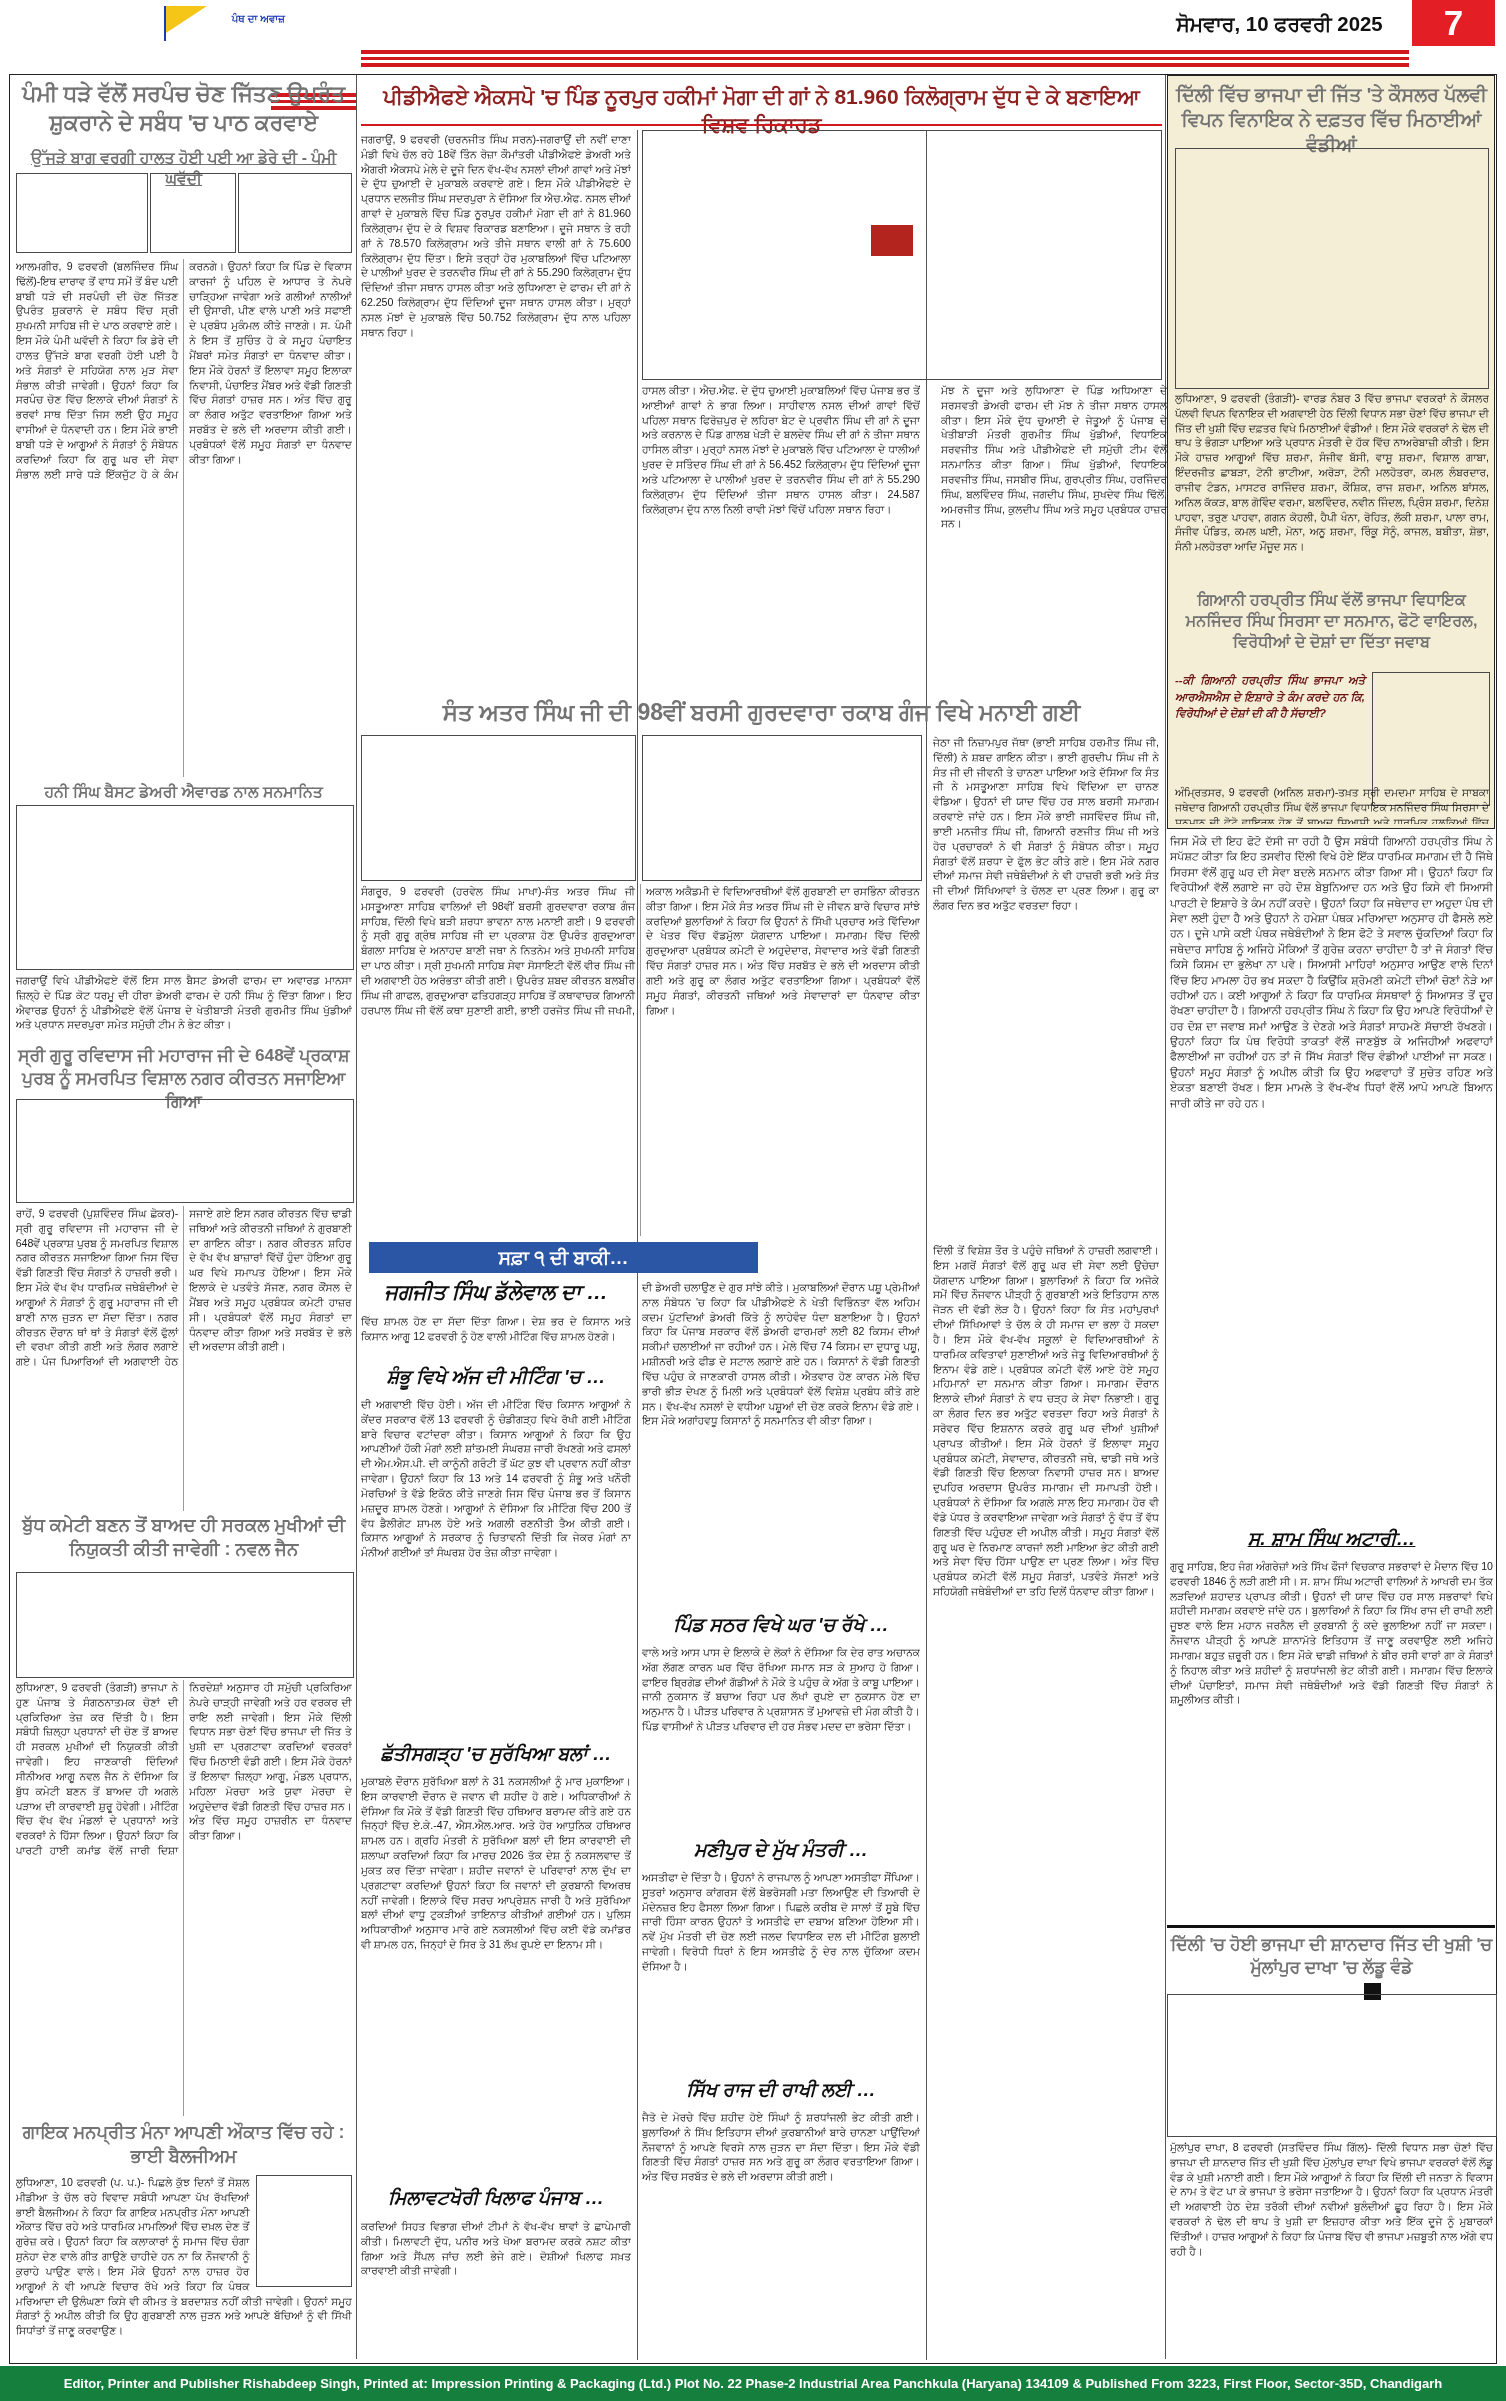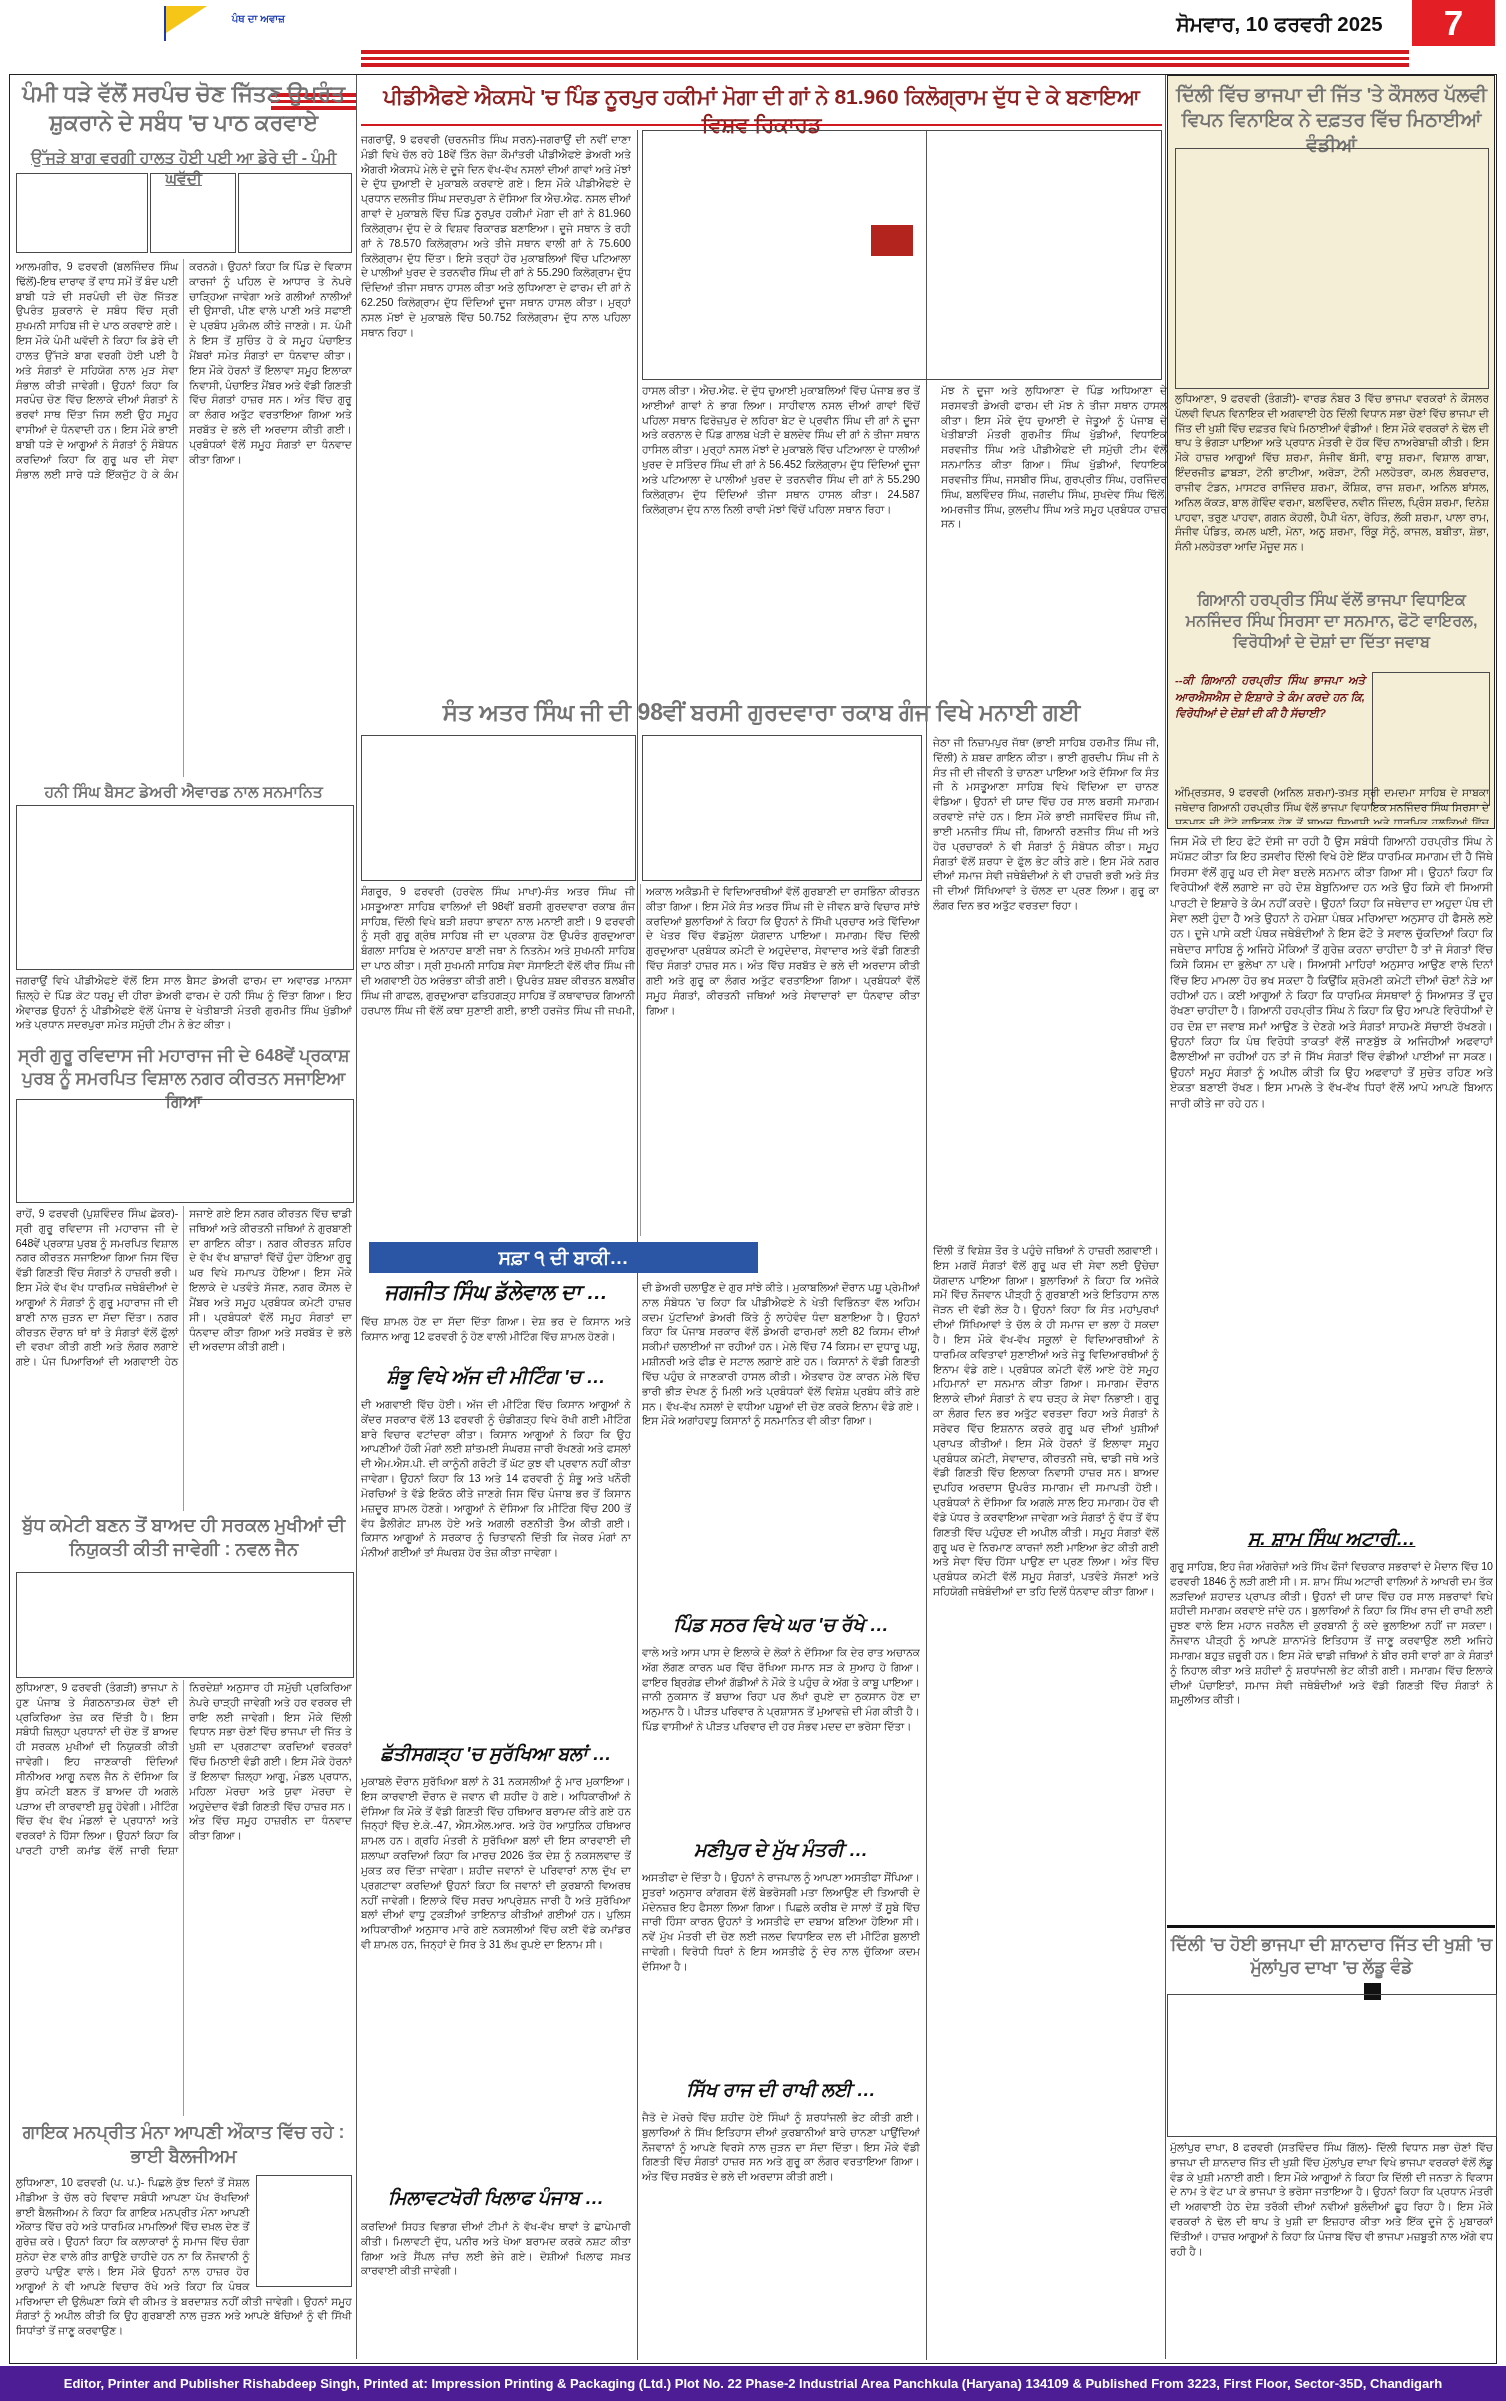--- a/index.html
+++ b/index.html
@@ -125,16 +125,16 @@
 
 <div class="abs subhead-italic" style="left:1170px;top:1528px;width:323px;height:27px;font-size:19px;text-decoration:underline;">ਸ. ਸ਼ਾਮ ਸਿੰਘ ਅਟਾਰੀ…</div>
 <div class="abs body-txt" style="left:1170px;top:1559px;width:323px;height:419px;">ਗੁਰੂ ਸਾਹਿਬ, ਇਹ ਜੰਗ ਅੰਗਰੇਜ਼ਾਂ ਅਤੇ ਸਿੱਖ ਫੌਜਾਂ ਵਿਚਕਾਰ ਸਭਰਾਵਾਂ ਦੇ ਮੈਦਾਨ ਵਿੱਚ 10 ਫਰਵਰੀ 1846 ਨੂੰ ਲੜੀ ਗਈ ਸੀ। ਸ. ਸ਼ਾਮ ਸਿੰਘ ਅਟਾਰੀ ਵਾਲਿਆਂ ਨੇ ਆਖਰੀ ਦਮ ਤੱਕ ਲੜਦਿਆਂ ਸ਼ਹਾਦਤ ਪ੍ਰਾਪਤ ਕੀਤੀ। ਉਹਨਾਂ ਦੀ ਯਾਦ ਵਿੱਚ ਹਰ ਸਾਲ ਸਭਰਾਵਾਂ ਵਿਖੇ ਸ਼ਹੀਦੀ ਸਮਾਗਮ ਕਰਵਾਏ ਜਾਂਦੇ ਹਨ। ਬੁਲਾਰਿਆਂ ਨੇ ਕਿਹਾ ਕਿ ਸਿੱਖ ਰਾਜ ਦੀ ਰਾਖੀ ਲਈ ਜੂਝਣ ਵਾਲੇ ਇਸ ਮਹਾਨ ਜਰਨੈਲ ਦੀ ਕੁਰਬਾਨੀ ਨੂੰ ਕਦੇ ਭੁਲਾਇਆ ਨਹੀਂ ਜਾ ਸਕਦਾ। ਨੌਜਵਾਨ ਪੀੜ੍ਹੀ ਨੂੰ ਆਪਣੇ ਸ਼ਾਨਾਮੱਤੇ ਇਤਿਹਾਸ ਤੋਂ ਜਾਣੂ ਕਰਵਾਉਣ ਲਈ ਅਜਿਹੇ ਸਮਾਗਮ ਬਹੁਤ ਜ਼ਰੂਰੀ ਹਨ। ਇਸ ਮੌਕੇ ਢਾਡੀ ਜਥਿਆਂ ਨੇ ਬੀਰ ਰਸੀ ਵਾਰਾਂ ਗਾ ਕੇ ਸੰਗਤਾਂ ਨੂੰ ਨਿਹਾਲ ਕੀਤਾ ਅਤੇ ਸ਼ਹੀਦਾਂ ਨੂੰ ਸ਼ਰਧਾਂਜਲੀ ਭੇਟ ਕੀਤੀ ਗਈ। ਸਮਾਗਮ ਵਿੱਚ ਇਲਾਕੇ ਦੀਆਂ ਪੰਚਾਇਤਾਂ, ਸਮਾਜ ਸੇਵੀ ਜਥੇਬੰਦੀਆਂ ਅਤੇ ਵੱਡੀ ਗਿਣਤੀ ਵਿੱਚ ਸੰਗਤਾਂ ਨੇ ਸ਼ਮੂਲੀਅਤ ਕੀਤੀ।</div>
 <div class="abs end-marker" style="left:1364px;top:1983px;width:17.3px;height:17.3px;"></div>
 
 <div class="abs" style="left:1167px;top:1925px;width:328px;height:3.1px;background:#111;"></div>
 <div class="abs hl" style="left:1170px;top:1933px;width:323px;height:57px;font-size:17.3px;">ਦਿੱਲੀ 'ਚ ਹੋਈ ਭਾਜਪਾ ਦੀ ਸ਼ਾਨਦਾਰ ਜਿੱਤ ਦੀ ਖੁਸ਼ੀ 'ਚ ਮੁੱਲਾਂਪੁਰ ਦਾਖਾ 'ਚ ਲੱਡੂ ਵੰਡੇ</div>
 <div class="abs photo ph-bjp" style="left:1167px;top:1994px;width:328px;height:141px;"></div>
 <div class="abs body-txt" style="left:1170px;top:2140px;width:323px;height:218px;">ਮੁੱਲਾਂਪੁਰ ਦਾਖਾ, 8 ਫਰਵਰੀ (ਸਤਵਿੰਦਰ ਸਿੰਘ ਗਿੱਲ)- ਦਿੱਲੀ ਵਿਧਾਨ ਸਭਾ ਚੋਣਾਂ ਵਿੱਚ ਭਾਜਪਾ ਦੀ ਸ਼ਾਨਦਾਰ ਜਿੱਤ ਦੀ ਖੁਸ਼ੀ ਵਿੱਚ ਮੁੱਲਾਂਪੁਰ ਦਾਖਾ ਵਿਖੇ ਭਾਜਪਾ ਵਰਕਰਾਂ ਵੱਲੋਂ ਲੱਡੂ ਵੰਡ ਕੇ ਖੁਸ਼ੀ ਮਨਾਈ ਗਈ। ਇਸ ਮੌਕੇ ਆਗੂਆਂ ਨੇ ਕਿਹਾ ਕਿ ਦਿੱਲੀ ਦੀ ਜਨਤਾ ਨੇ ਵਿਕਾਸ ਦੇ ਨਾਮ ਤੇ ਵੋਟ ਪਾ ਕੇ ਭਾਜਪਾ ਤੇ ਭਰੋਸਾ ਜਤਾਇਆ ਹੈ। ਉਹਨਾਂ ਕਿਹਾ ਕਿ ਪ੍ਰਧਾਨ ਮੰਤਰੀ ਦੀ ਅਗਵਾਈ ਹੇਠ ਦੇਸ਼ ਤਰੱਕੀ ਦੀਆਂ ਨਵੀਆਂ ਬੁਲੰਦੀਆਂ ਛੂਹ ਰਿਹਾ ਹੈ। ਇਸ ਮੌਕੇ ਵਰਕਰਾਂ ਨੇ ਢੋਲ ਦੀ ਥਾਪ ਤੇ ਖੁਸ਼ੀ ਦਾ ਇਜ਼ਹਾਰ ਕੀਤਾ ਅਤੇ ਇੱਕ ਦੂਜੇ ਨੂੰ ਮੁਬਾਰਕਾਂ ਦਿੱਤੀਆਂ। ਹਾਜ਼ਰ ਆਗੂਆਂ ਨੇ ਕਿਹਾ ਕਿ ਪੰਜਾਬ ਵਿੱਚ ਵੀ ਭਾਜਪਾ ਮਜ਼ਬੂਤੀ ਨਾਲ ਅੱਗੇ ਵਧ ਰਹੀ ਹੈ।</div>
 
-<div class="abs" style="left:0;top:2366px;width:1506px;height:35px;background:#4c1d95;color:#ffffff;display:flex;align-items:center;justify-content:center;">
+<div class="abs" style="left:0;top:2366px;width:1506px;height:35px;background:#15803d;color:#ffffff;display:flex;align-items:center;justify-content:center;">
   <span style="font-size:13px;font-weight:bold;">Editor, Printer and Publisher Rishabdeep Singh, Printed at: Impression Printing &amp; Packaging (Ltd.) Plot No. 22 Phase-2 Industrial Area Panchkula (Haryana) 134109 &amp; Published From 3223, First Floor, Sector-35D, Chandigarh</span>
 </div>
 
 
 </body></html>

